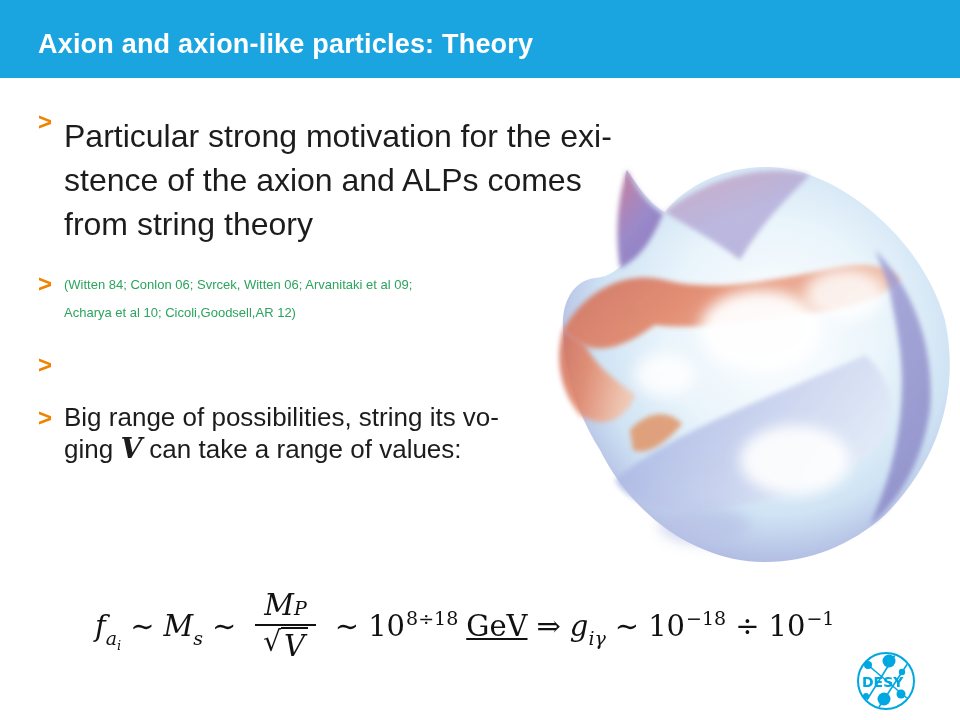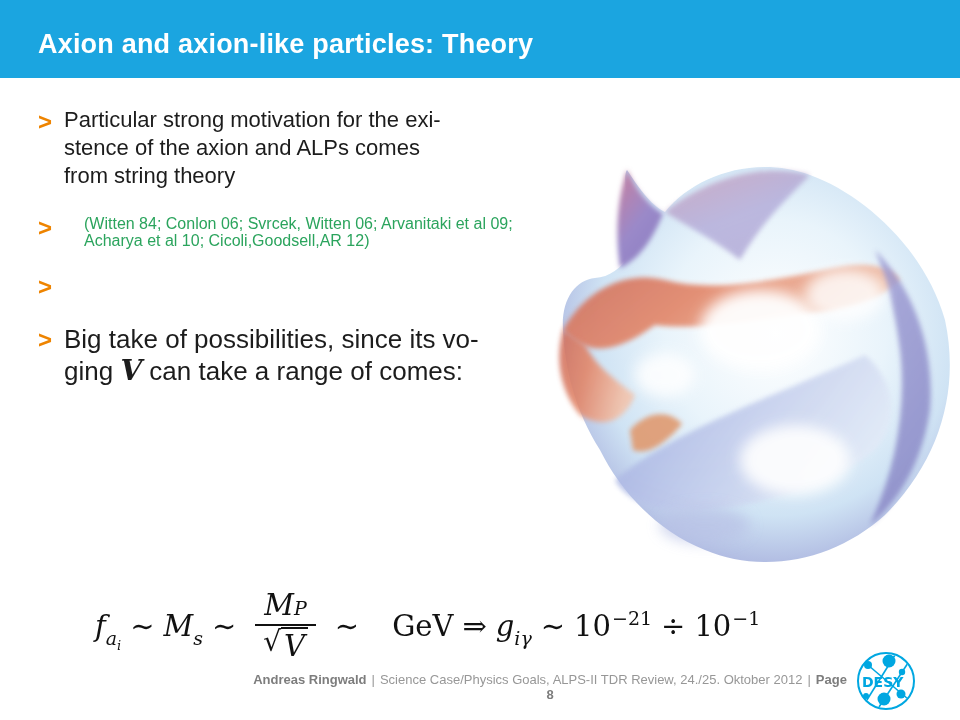--- a/index.html
+++ b/index.html
@@ -10,37 +10,37 @@
   .header{position:absolute;left:0;top:0;width:960px;height:78px;
           background:var(--header_bg,#1BA5E0);display:flex;align-items:center;}
   .header .title{color:var(--title_text,#ffffff);font-size:27px;font-weight:bold;
                  padding-left:38px;padding-top:10px;letter-spacing:.2px;}
 
   
   .bullets{position:absolute;left:38px;top:106px;width:520px;}
   .bullet{display:flex;margin-bottom:22px;}
   .marker{width:26px;flex:0 0 26px;color:var(--bullet_orange,#EE8400);
           font-weight:bold;font-size:24px;line-height:31px;}
-  .b-text{font-size:22px;line-height:28px;color:var(--body_text,#1c1c1c);white-space:pre;}
+  .b-text{font-size:32px;line-height:44px;color:var(--body_text,#1c1c1c);white-space:pre;margin-top:8px;}
   .b-text-normal{font-size:26px;line-height:31px;color:var(--body_text,#1c1c1c);}
-  .citation{font-size:16px;line-height:17px;color:var(--citation_green,#2BA45D);
-            margin-top:3px;white-space:pre;margin-left:20px;}
+  .citation{font-size:13px;line-height:28px;color:var(--citation_green,#2BA45D);
+            margin-top:3px;white-space:pre;}
   .mathcal{font-family:"DejaVu Serif",serif;font-style:italic;font-weight:bold;
            font-size:28px;}
 
   
   .formula{position:absolute;left:95px;top:588px;display:flex;align-items:center;
            font-family:"DejaVu Serif",serif;font-size:29px;color:#111;}
   .formula .var{font-style:italic;}
   .formula .op{margin:0 9px;font-style:normal;}
   .formula .sub{font-size:19px;position:relative;top:9px;}
   .formula .subsub{font-size:13px;position:relative;top:5px;}
   .formula .sup{font-size:19px;position:relative;top:-11px;margin-left:1px;}
   .formula .upr{font-style:normal;}
-  .formula .unit{margin-left:24px;}
+  .formula .unit{margin-left:8px;text-decoration:underline;}
   .frac{display:inline-flex;flex-direction:column;align-items:center;margin:0 10px;}
   .frac .num{border-bottom:2px solid #111;padding:0 9px 2px;display:flex;}
   .frac .den{display:flex;align-items:flex-start;padding-top:1px;}
   .frac .rad{font-size:28px;line-height:1;transform:translateY(1px);}
   .frac .radarg{border-top:2px solid #111;font-style:italic;padding:0 3px;}
 
   
   .cy-image{position:absolute;left:545px;top:130px;width:415px;height:440px;}
 
   
@@ -78,22 +78,22 @@
       </div>
     </div>
 
     <div class="bullet">
       <span class="marker">&gt;</span>
     </div>
 
     <div class="bullet">
       <span class="marker">&gt;</span>
       <div class="b-text-normal">
-        <span>Big take of possibilities, since its vo-</span><br>
-        <span>ging </span><span class="mathcal">V</span><span> can take a range of comes:</span>
+        <span>Big range of possibilities, string its vo-</span><br>
+        <span>ging </span><span class="mathcal">V</span><span> can take a range of values:</span>
       </div>
     </div>
   </div>
 
   <svg class="cy-image" viewBox="0 0 415 440" xmlns="http://www.w3.org/2000/svg">
     <defs>
       <radialGradient id="gBody" cx="55%" cy="42%" r="68%">
         <stop offset="0%" stop-color="#ffffff"></stop>
         <stop offset="42%" stop-color="#e9f4fb"></stop>
         <stop offset="68%" stop-color="#cfe3f4"></stop>
@@ -172,32 +172,30 @@
       <span class="num">
           <span class="var">M</span>
           <span class="sub var">P</span>
         </span>
       <span class="den">
           <span class="rad">√</span>
           <span class="radarg">V</span>
         </span>
     </span>
     <span class="op">∼</span>
+    <span class="token"><span class="upr">10</span><span class="sup upr">8÷18</span></span>
     <span class="upr unit">GeV</span>
     <span class="op">⇒</span>
     <span class="token"><span class="var">g</span><span class="sub var">iγ</span></span>
     <span class="op">∼</span>
-    <span class="token"><span class="upr">10</span><span class="sup upr">−21</span></span>
+    <span class="token"><span class="upr">10</span><span class="sup upr">−18</span></span>
     <span class="op">÷</span>
     <span class="token"><span class="upr">10</span><span class="sup upr">−1</span></span>
   </div>
 
-  <div class="footer">
-    <span class="f-bold">Andreas Ringwald</span><span class="f-sep">|</span><span>Science Case/Physics Goals, ALPS-II TDR Review, 24./25. Oktober 2012</span><span class="f-sep">|</span><span class="f-bold">Page 8</span>
-  </div>
 
   <svg class="desy" viewBox="0 0 62 62" xmlns="http://www.w3.org/2000/svg">
     <defs>
       <clipPath id="logoClip">
           <circle cx="31" cy="31" r="27"></circle>
         </clipPath>
     </defs>
     <circle cx="31" cy="31" r="28" fill="none" stroke="#00A7E1" stroke-width="2"></circle>
     <g clip-path="url(#logoClip)" stroke="#00A7E1" stroke-width="1.6">
       <line x1="10" y1="53" x2="40" y2="5"></line>

